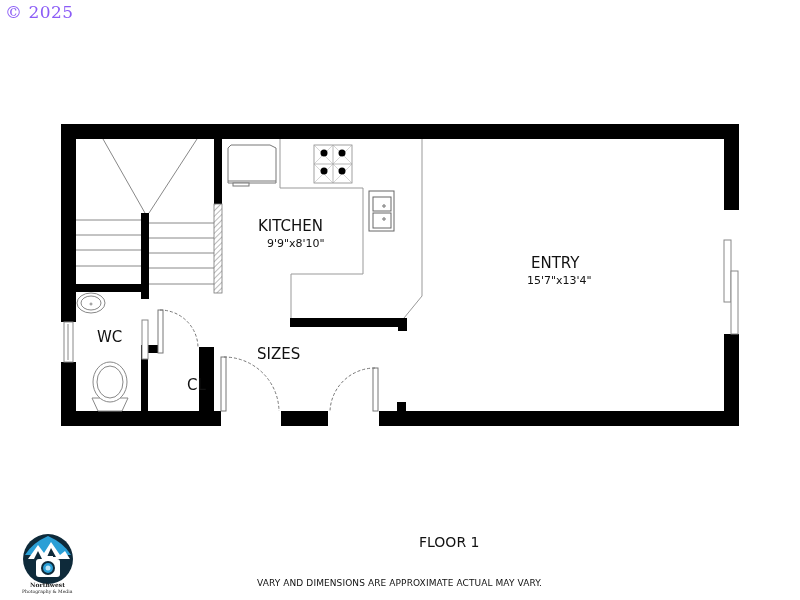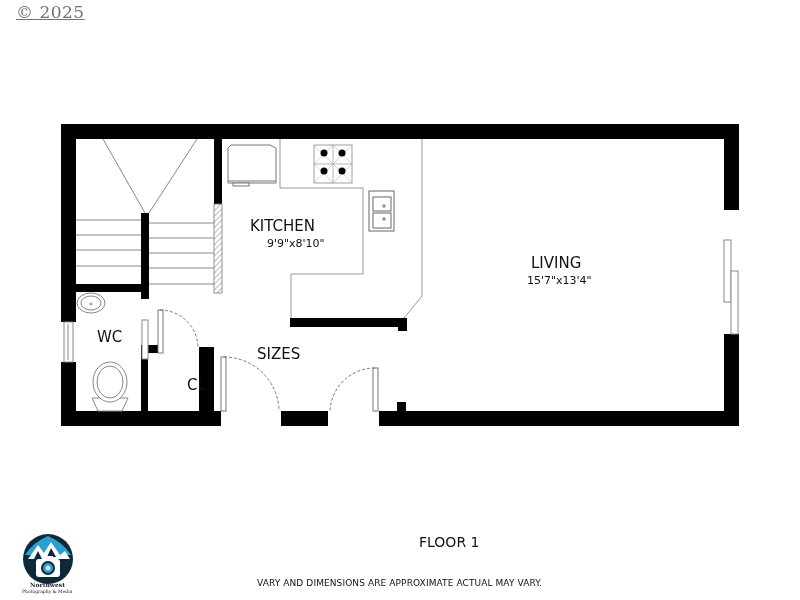--- a/index.html
+++ b/index.html
@@ -1,17 +1,17 @@
 <!DOCTYPE html>
 <html><head>
 <meta charset="utf-8">
 <style>
   html, body { margin: 0; padding: 0; background: #ffffff; }
   body { width: 800px; height: 600px; position: relative; overflow: hidden; font-family: "DejaVu Sans", sans-serif; }
-  .copyright { position: absolute; left: 16px; top: 2px; font-family: "DejaVu Serif", serif; font-size: 17px; color: #737373; letter-spacing: 0.5px; text-decoration: underline; }
+  .copyright { position: absolute; left: 5px; top: 2px; font-family: "DejaVu Serif", serif; font-size: 17px; color: #8b5cf6; letter-spacing: 0.5px; }
   svg.plan { position: absolute; left: 0; top: 0; }
   .room-label { position: absolute; font-size: 15px; color: #111; white-space: nowrap; }
   .room-dim { position: absolute; font-size: 11px; color: #111; white-space: nowrap; }
   .floor-title { position: absolute; left: 371px; top: 534px; font-size: 14px; color: #111; margin-left: 48px; }
   .disclaimer { position: absolute; left: 257px; top: 578px; font-size: 9px; color: #111; letter-spacing: 0.1px; }
   .logo { position: absolute; left: 22px; top: 533px; width: 52px; height: 52px; }
   .logo-name { position: absolute; left: 30px; top: 581px; font-family: "DejaVu Serif", serif; font-size: 6px; font-weight: bold; color: #222; }
   .logo-sub { position: absolute; left: 22px; top: 589px; font-family: "DejaVu Serif", serif; font-size: 4.5px; color: #222; }
 </style>
 </head>
@@ -141,23 +141,23 @@
     <path d="M160,310 A38,38 0 0 1 198,348" fill="none" stroke-dasharray="3,2"></path>
 
     <rect x="221" y="357" width="5" height="54"></rect>
     <path d="M224,357 A55,55 0 0 1 279,411" fill="none" stroke-dasharray="3,2"></path>
 
     <rect x="373" y="368" width="5" height="43"></rect>
     <path d="M375,368 A45,45 0 0 0 330,411" fill="none" stroke-dasharray="3,2"></path>
   </g>
 </svg>
 
-<div class="room-label" style="left:250px; top:217px;">KITCHEN</div>
+<div class="room-label" style="left:258px; top:217px;">KITCHEN</div>
 <div class="room-dim" style="left:267px; top:237px;">9'9"x8'10"</div>
-<div class="room-label" style="left:531px; top:254px;">LIVING</div>
+<div class="room-label" style="left:531px; top:254px;">ENTRY</div>
 <div class="room-dim" style="left:527px; top:274px;">15'7"x13'4"</div>
 <div class="room-label" style="left:257px; top:345px;">SIZES</div>
 <div class="room-label" style="left:97px; top:328px;">WC</div>
 <div class="room-label" style="left:167px; top:376px;margin-left:20px;">CL</div>
 
 <div class="floor-title">FLOOR 1</div>
 <div class="disclaimer">VARY AND DIMENSIONS ARE APPROXIMATE ACTUAL MAY VARY.</div>
 
 <svg class="logo" viewBox="0 0 52 52">
   <circle cx="26" cy="26" r="25" fill="#0e2a3a"></circle>

